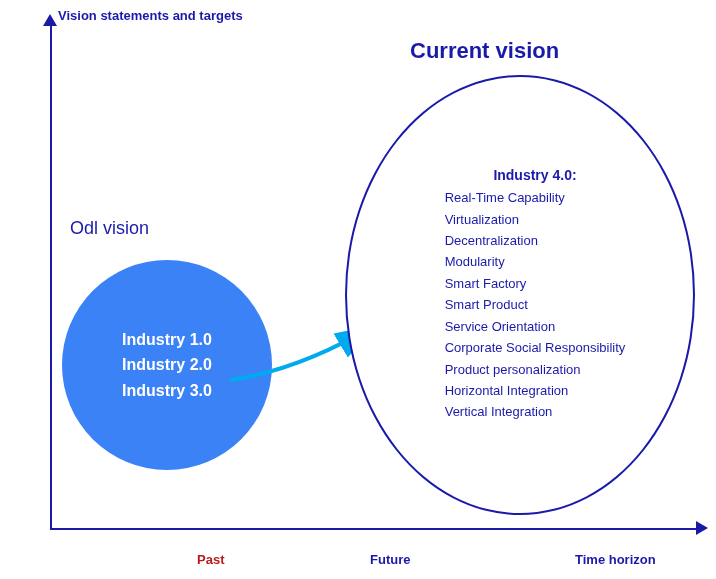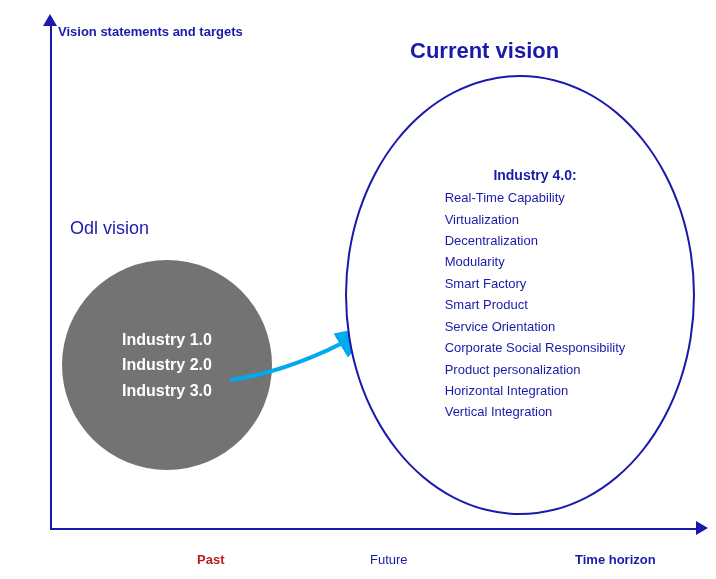--- a/index.html
+++ b/index.html
@@ -57,39 +57,38 @@
     }
 
     
     .chart-title {
       position: absolute;
       top: 8px;
       left: 58px;
       font-size: 13px;
       font-weight: bold;
       color: #1a1aaa;
-      margin-top: 16px;
     }
 
     
     .label-past {
       position: absolute;
       bottom: 12px;
       left: 160px;
       font-size: 13px;
       font-weight: bold;
       color: #b91c1c;
       margin-left: 37px;
     }
     .label-future {
       position: absolute;
       bottom: 12px;
       left: 370px;
       font-size: 13px;
-      font-weight: normal;
+      font-weight: bold;
       color: #1a1aaa;
     }
     .label-time-horizon {
       position: absolute;
       bottom: 12px;
       left: 575px;
       font-size: 13px;
       font-weight: bold;
       color: #1a1aaa;
     }
@@ -114,21 +113,21 @@
       color: #1a1aaa;
     }
 
     
     .small-circle {
       position: absolute;
       left: 62px;
       top: 260px;
       width: 210px;
       height: 210px;
-      background: #737373;
+      background: #3b82f6;
       border-radius: 50%;
       display: flex;
       flex-direction: column;
       align-items: center;
       justify-content: center;
     }
     .small-circle-text {
       color: #fff;
       font-size: 16px;
       font-weight: bold;

